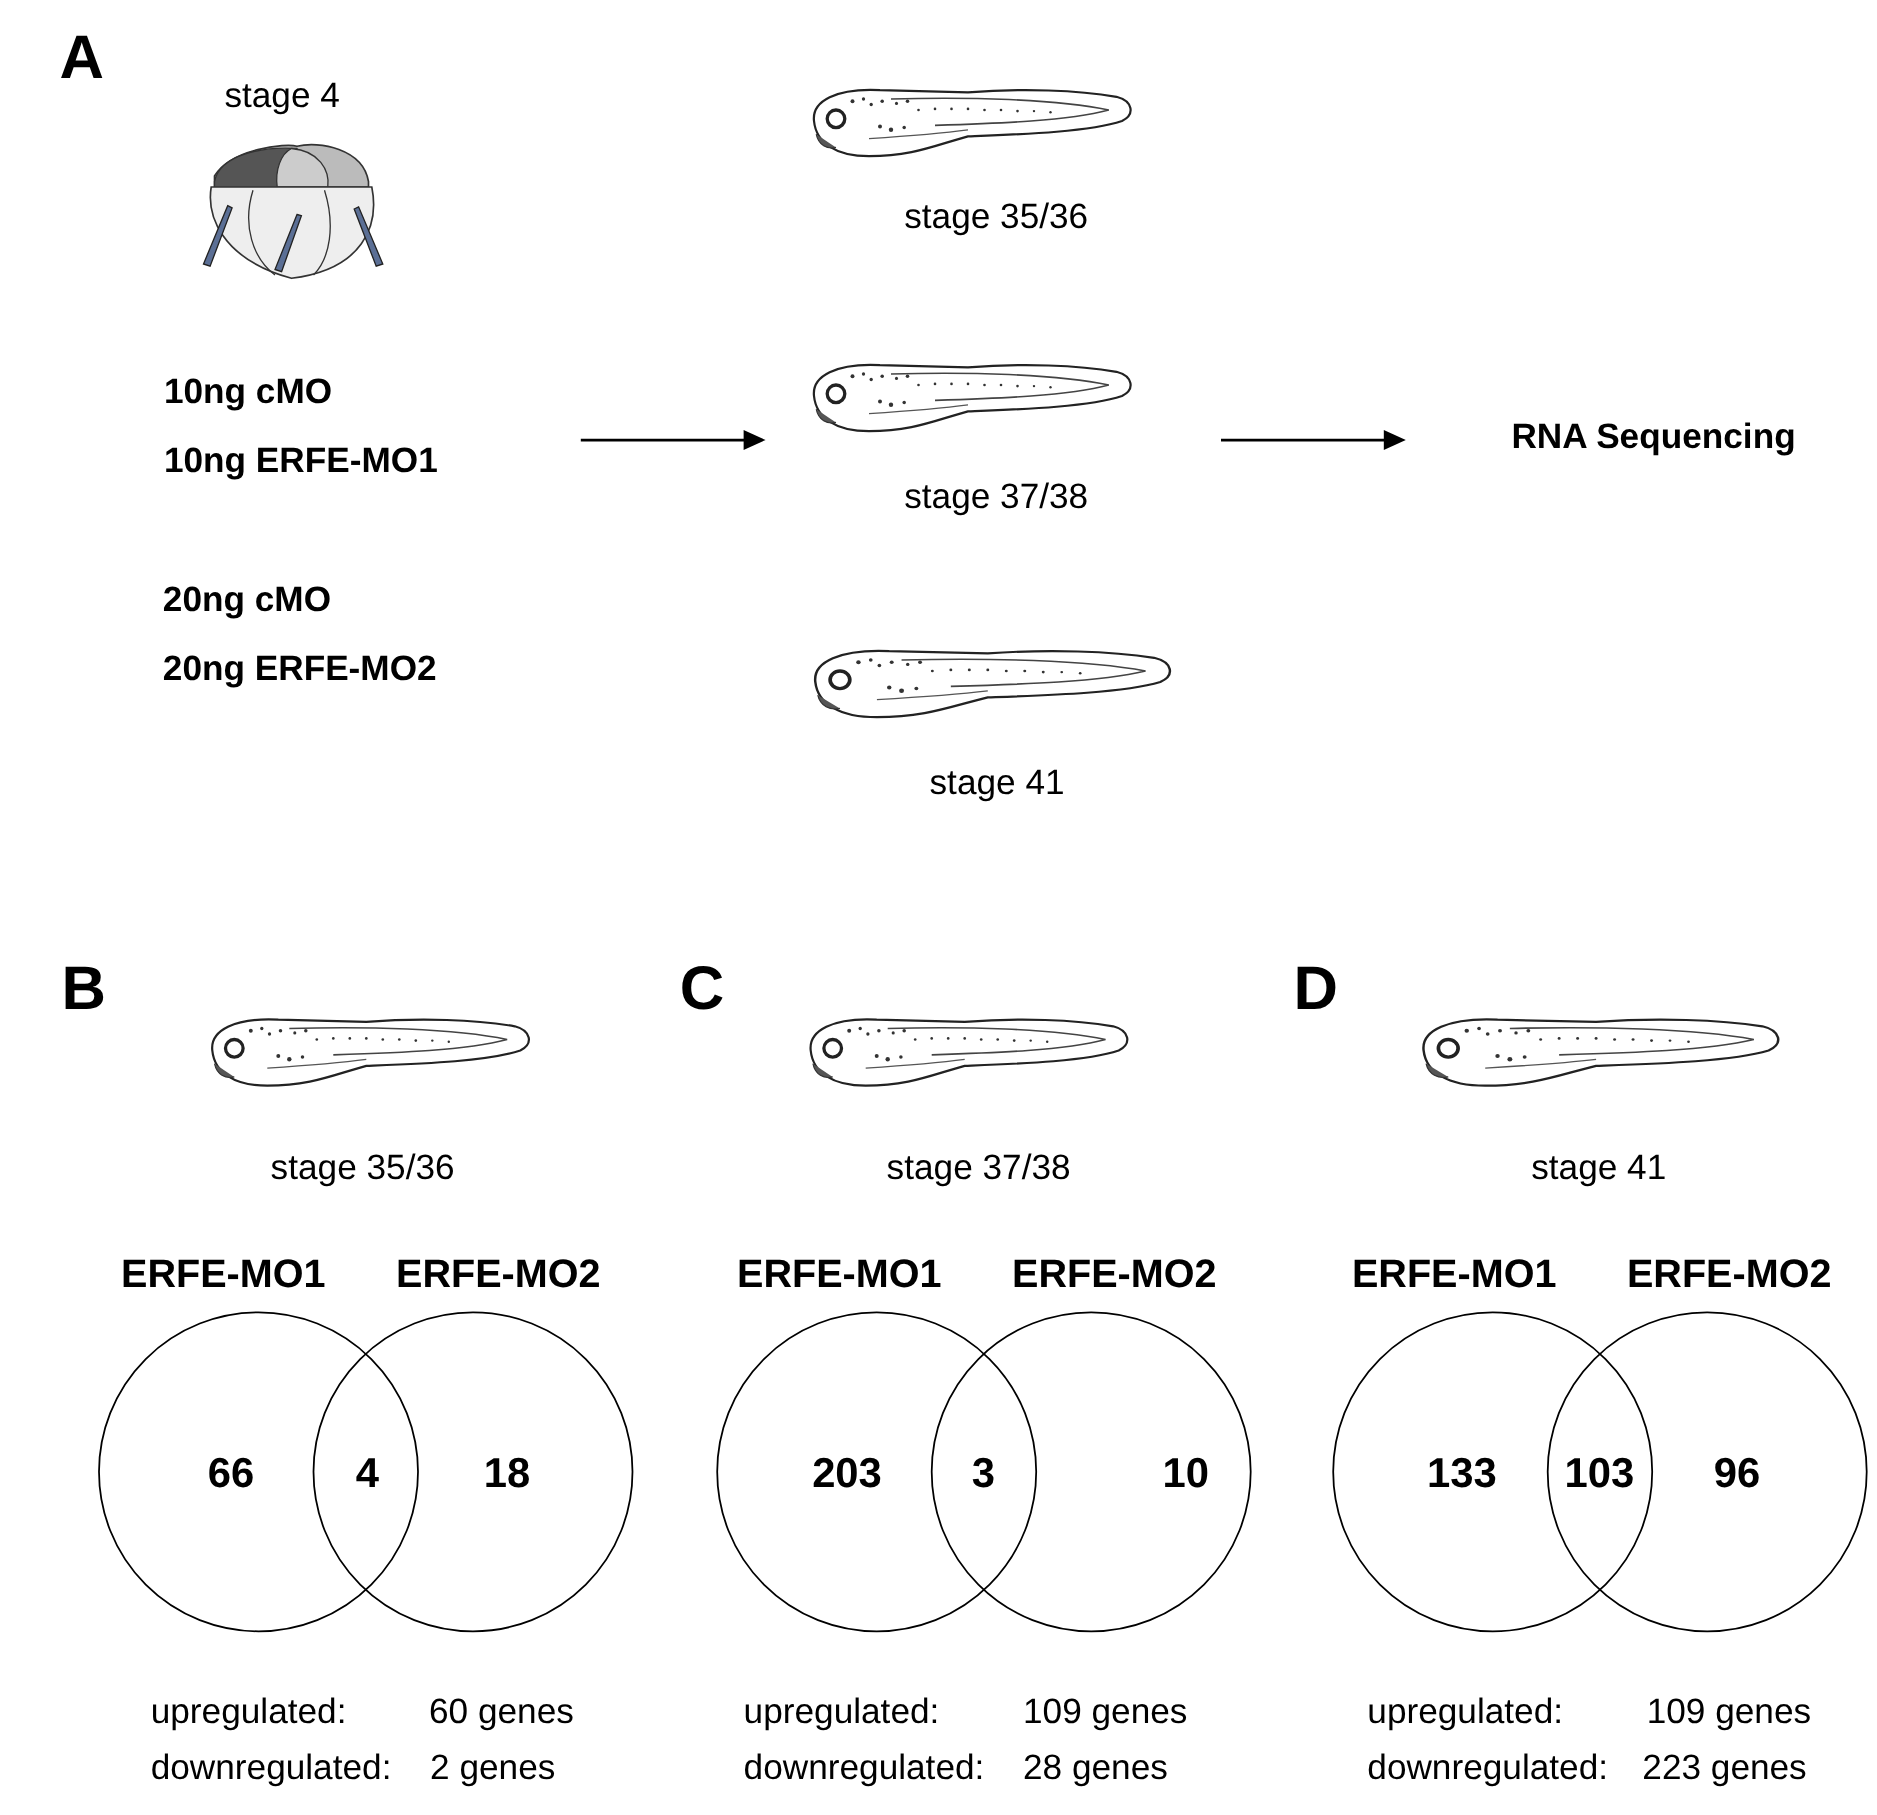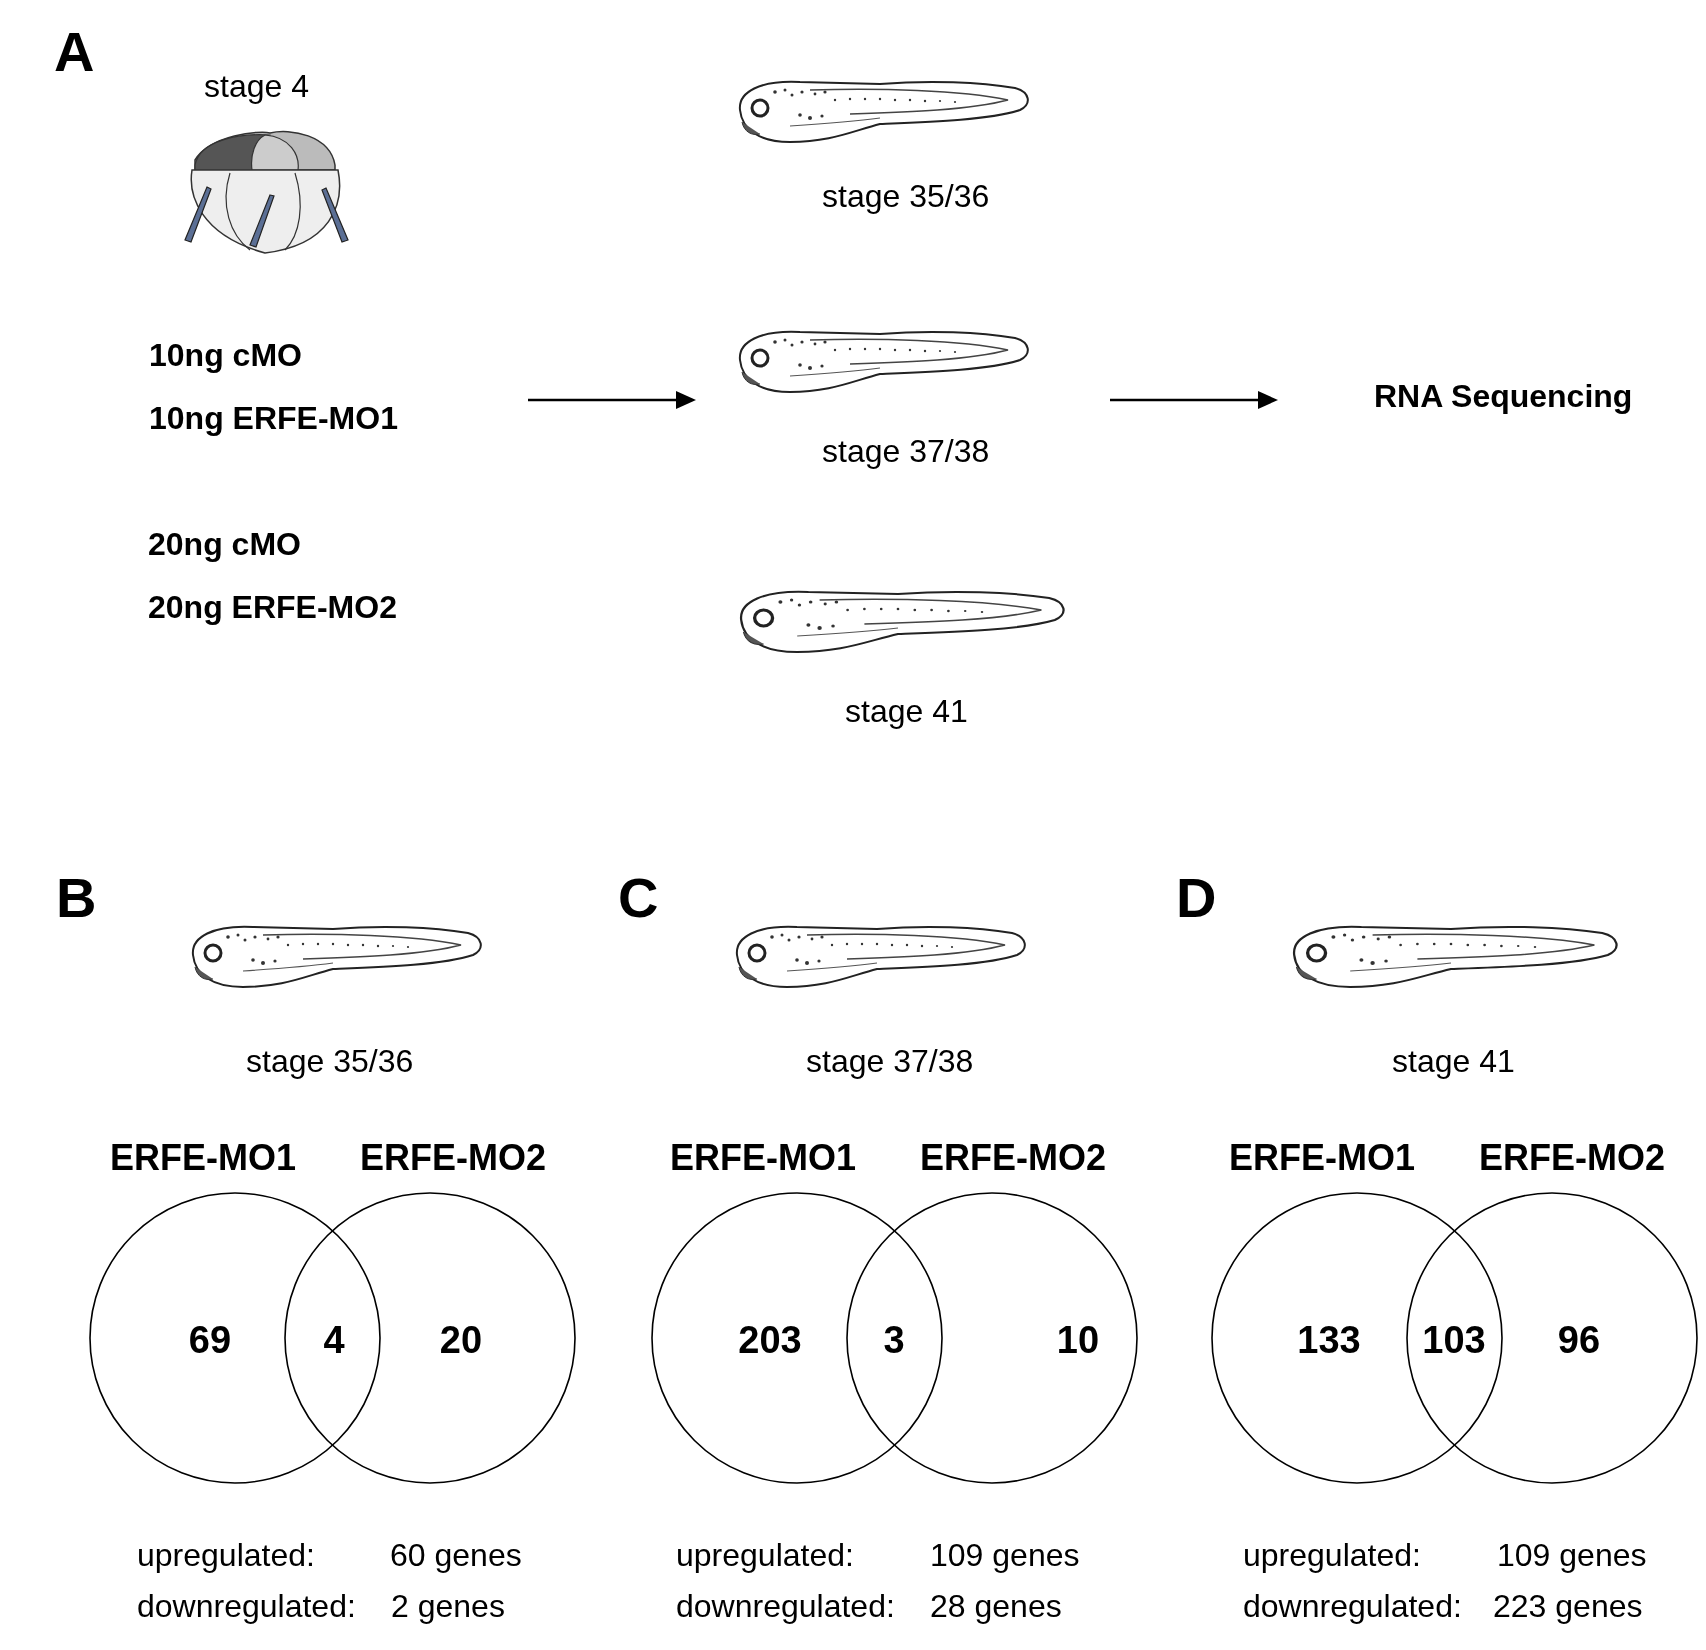--- a/index.html
+++ b/index.html
@@ -99,23 +99,23 @@
 <svg class="abs" style="left:183px; top:915px;" width="310" height="85">
     <use href="#tadpole"></use>
   </svg>
 <div class="abs stage" style="left:246px; top:1045px;">stage 35/36</div>
 <div class="abs venn-title" style="left:110px; top:1140px;">ERFE-MO1</div>
 <div class="abs venn-title" style="left:360px; top:1140px;">ERFE-MO2</div>
 <svg class="abs" style="left:90px; top:1190px;" width="490" height="300">
   <circle cx="145" cy="148" r="145" fill="none" stroke="#000" stroke-width="1.6"></circle>
   <circle cx="340" cy="148" r="145" fill="none" stroke="#000" stroke-width="1.6"></circle>
 </svg>
-<div class="abs venn-num" style="left:210px; top:1340px;">69</div>
+<div class="abs venn-num" style="left:210px; top:1340px;">66</div>
 <div class="abs venn-num" style="left:334px; top:1340px;">4</div>
-<div class="abs venn-num" style="left:461px; top:1340px;">20</div>
+<div class="abs venn-num" style="left:461px; top:1340px;">18</div>
 <div class="abs stat" style="left:137px; top:1539px;">upregulated:</div>
 <div class="abs stat" style="left:390px; top:1539px;">60 genes</div>
 <div class="abs stat" style="left:137px; top:1590px;">downregulated:</div>
 <div class="abs stat" style="left:391px; top:1590px;">2 genes</div>
 
 <div class="abs panel-letter" style="left:618px; top:870px;">C</div>
 <svg class="abs" style="left:727px; top:915px;" width="310" height="85">
     <use href="#tadpole"></use>
   </svg>
 <div class="abs stage" style="left:806px; top:1045px;">stage 37/38</div>

